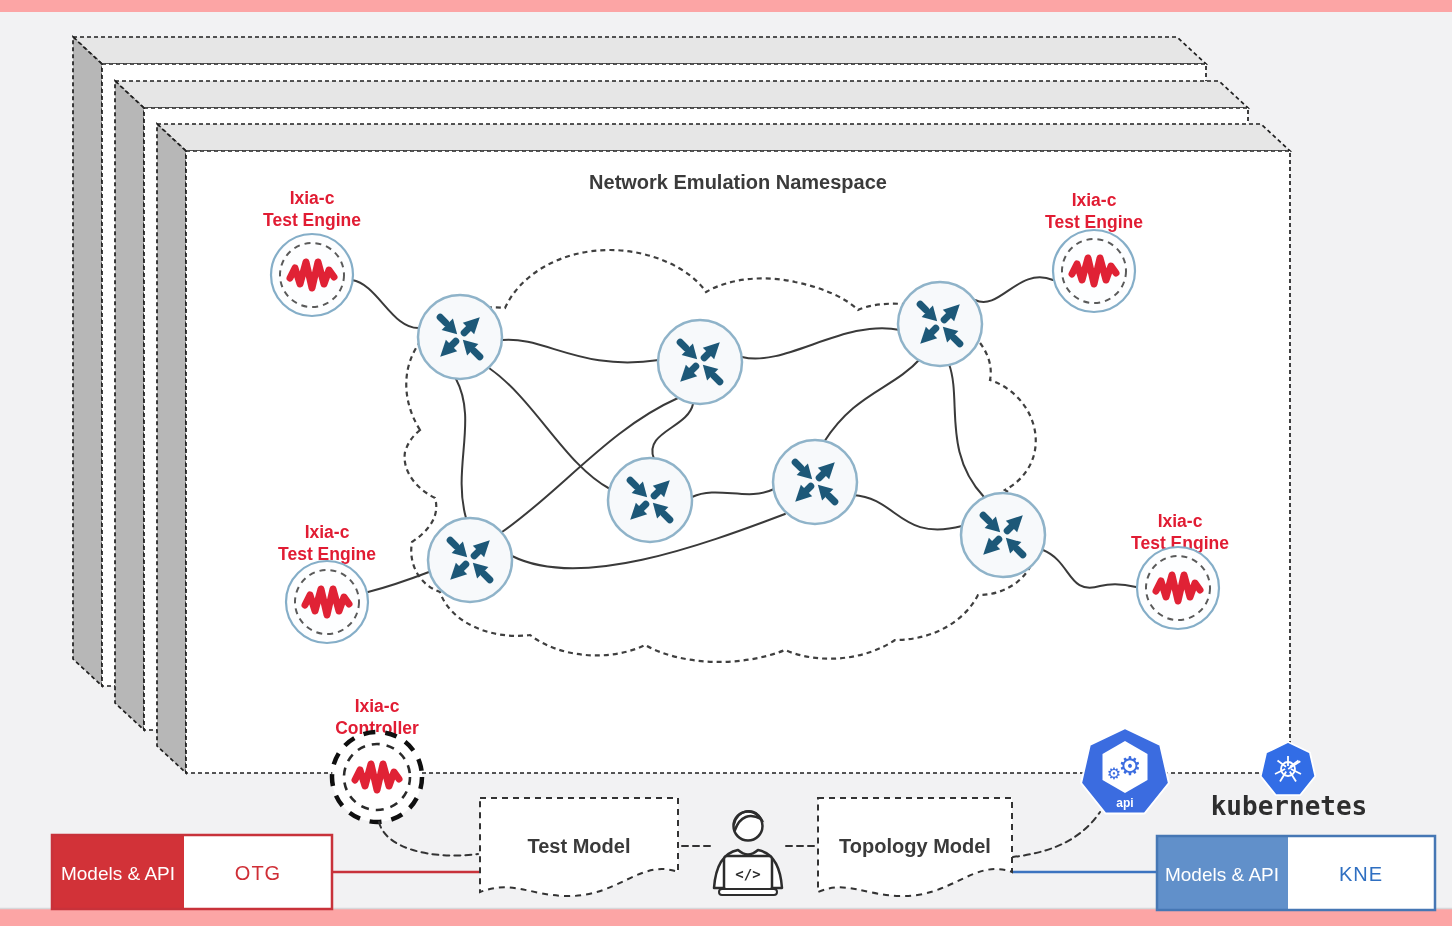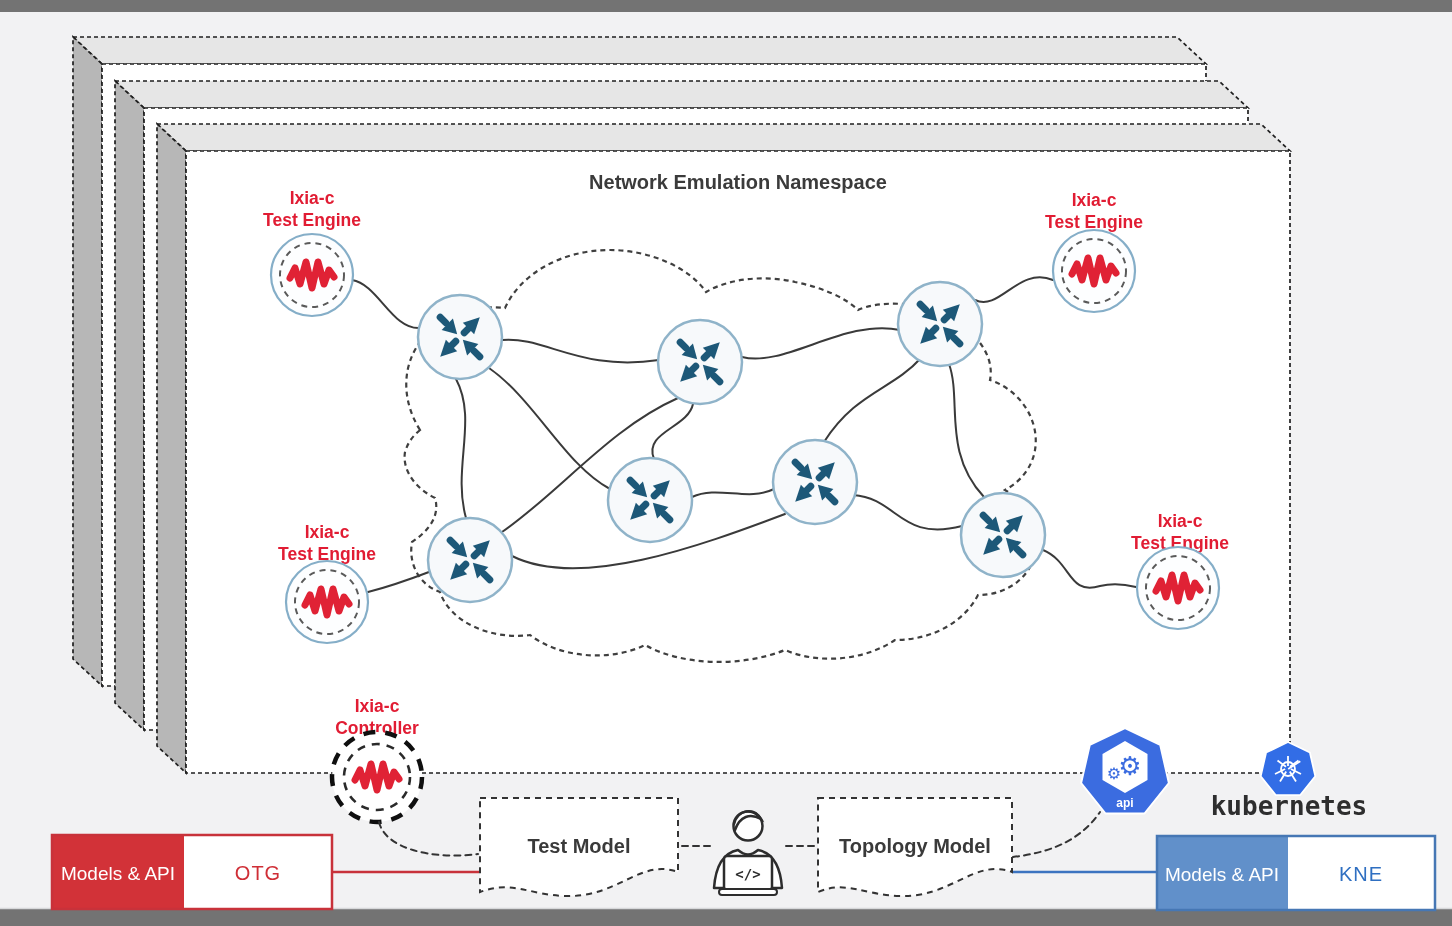--- a/index.html
+++ b/index.html
@@ -1,16 +1,16 @@
 <!DOCTYPE html>
 <html><head>
 <meta charset="utf-8">
 <style>
   html,body{margin:0;padding:0;background:#ffffff;}
-  .stage{position:relative;width:1452px;height:926px;background:#737373;overflow:hidden;
+  .stage{position:relative;width:1452px;height:926px;background:#fca5a5;overflow:hidden;
          font-family:"Liberation Sans",sans-serif;}
   svg text{user-select:none;}
   .lbl-red{font-weight:bold;font-size:17.5px;fill:#e11c33;text-anchor:middle;}
   .lbl-title{font-weight:bold;font-size:20px;fill:#3b3b3b;text-anchor:middle;}
   .lbl-doc{font-weight:bold;font-size:20px;fill:#3a3a3a;text-anchor:middle;}
   .lbl-boxwhite{font-size:19px;fill:#ffffff;text-anchor:middle;}
   .lbl-otg{font-size:20px;fill:#cf2e36;text-anchor:middle;letter-spacing:1px;}
   .lbl-kne{font-size:20px;fill:#2f6fc1;text-anchor:middle;letter-spacing:1px;}
   .lbl-k8s{font-family:"DejaVu Sans Mono",monospace;font-weight:bold;font-size:26px;fill:#2e2e2e;text-anchor:middle;}
   .lbl-api{font-size:12px;fill:#ffffff;text-anchor:middle;font-weight:bold;}

